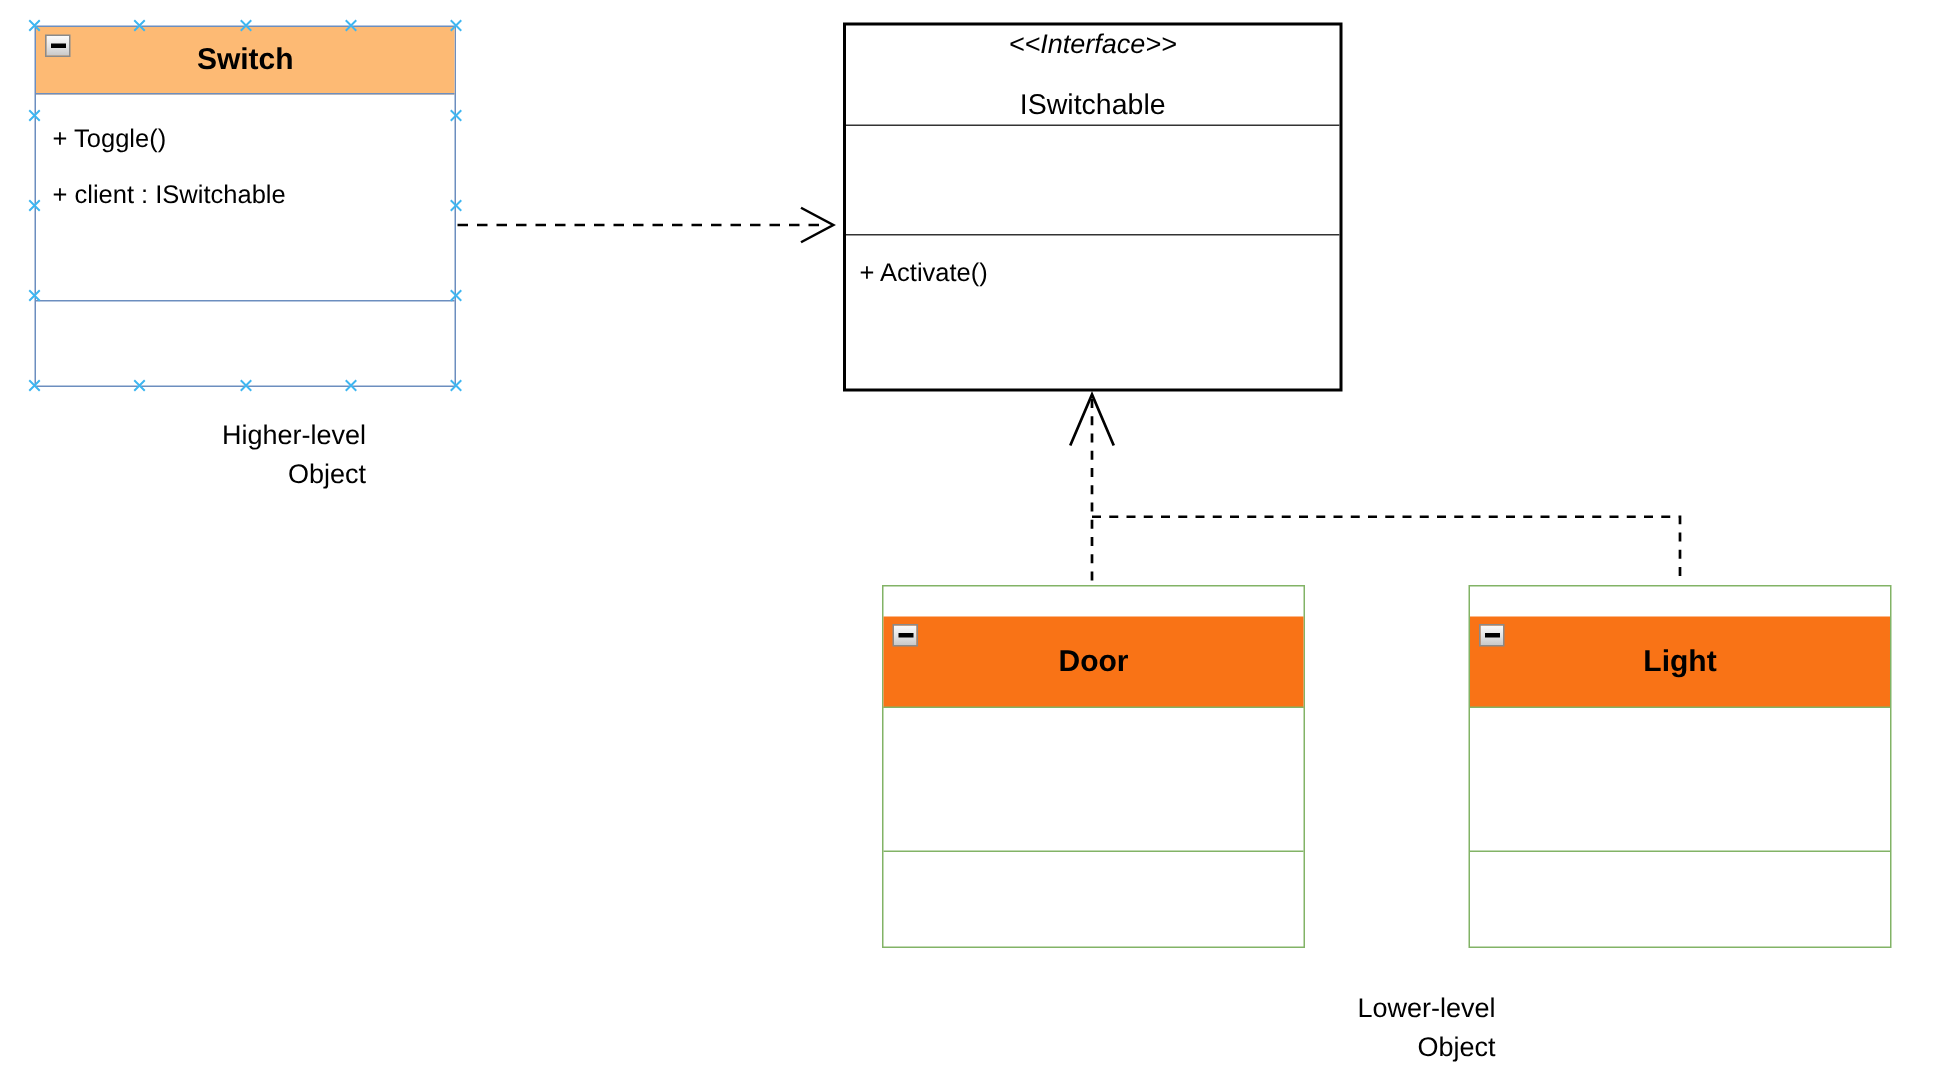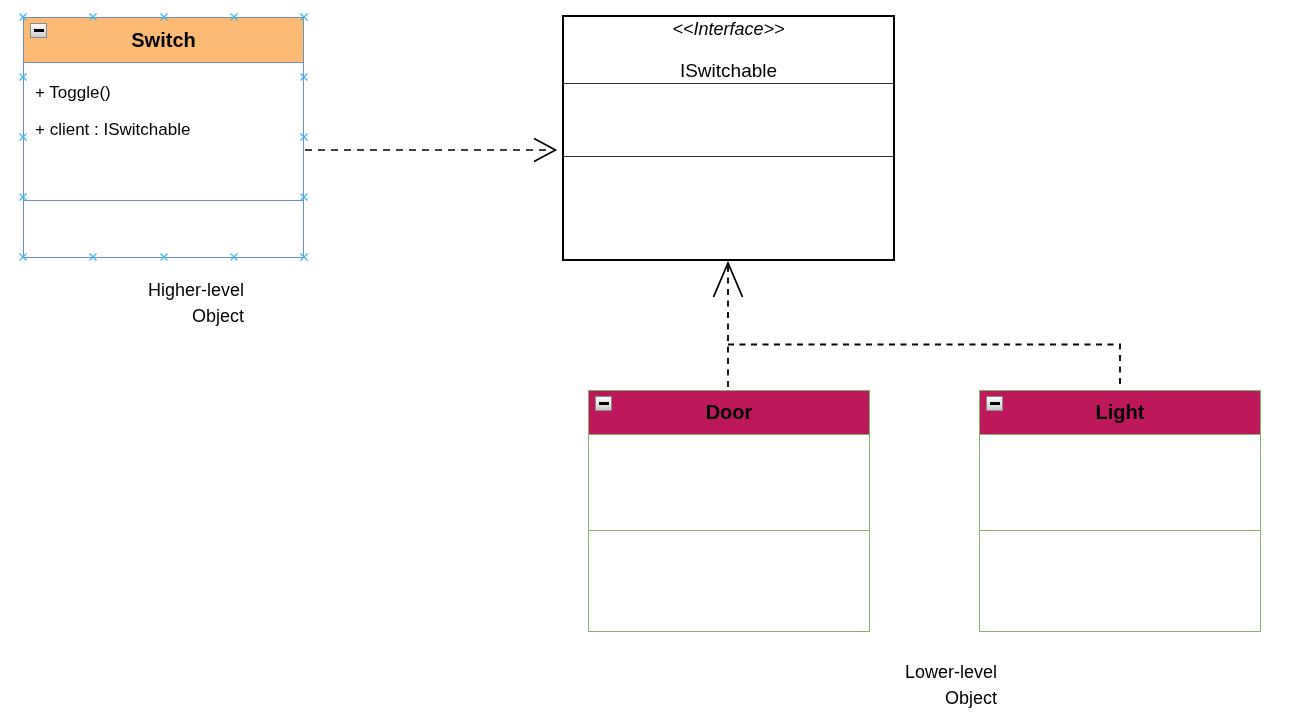--- a/index.html
+++ b/index.html
@@ -22,21 +22,21 @@
   
   #box-iface{left:562px;top:15px;width:333px;height:246px;border:2px solid #000;}
   #box-iface .hdr{height:67px;border-bottom:1px solid #333;flex-direction:column;justify-content:space-between;}
   #box-iface .stereo{font-size:18px;font-style:italic;line-height:24px;}
   #box-iface .iname{font-size:19px;font-weight:normal;line-height:24px;}
   #box-iface .attrs{height:73px;border-bottom:1px solid #333;}
   #box-iface .methods{padding:13px 10px 0 9px;}
 
   
   .green-box{width:282px;height:242px;border:1.5px solid #82b366;}
-  .green-box .hdr{height:44px;background:#be185d;border-bottom:1.5px solid #82b366;}
+  .green-box .hdr{height:61px;background:#f97316;border-bottom:1.5px solid #82b366;margin-top:20px;}
   .green-box .attrs{height:96px;border-bottom:1.5px solid #82b366;}
   #box-door{left:588px;top:390px;}
   #box-light{left:979px;top:390px;}
 
   
   .collapse-btn{position:absolute;left:6px;top:5px;width:17px;height:15px;box-sizing:border-box;
     border:1px solid #8a8a8a;background:linear-gradient(180deg,#fbfbfb 0%,#e3e3e3 55%,#c9c9c9 100%);
     display:flex;align-items:center;justify-content:center;padding:0;cursor:pointer;}
   .collapse-btn .bar{width:10px;height:3px;background:#000;}
 
@@ -104,20 +104,21 @@
     </div>
   </div>
 
   <div id="box-iface" class="uml-box">
     <div class="hdr">
       <span class="stereo">&lt;&lt;Interface&gt;&gt;</span>
       <span class="iname">ISwitchable</span>
     </div>
     <div class="sec attrs"></div>
     <div class="sec methods">
+      <div class="member">+ Activate()</div>
     </div>
   </div>
 
   <div id="box-door" class="uml-box green-box">
     <div class="hdr">
       <button class="collapse-btn">
         <span class="bar"></span>
       </button>
       <span class="title">Door</span>
     </div>

